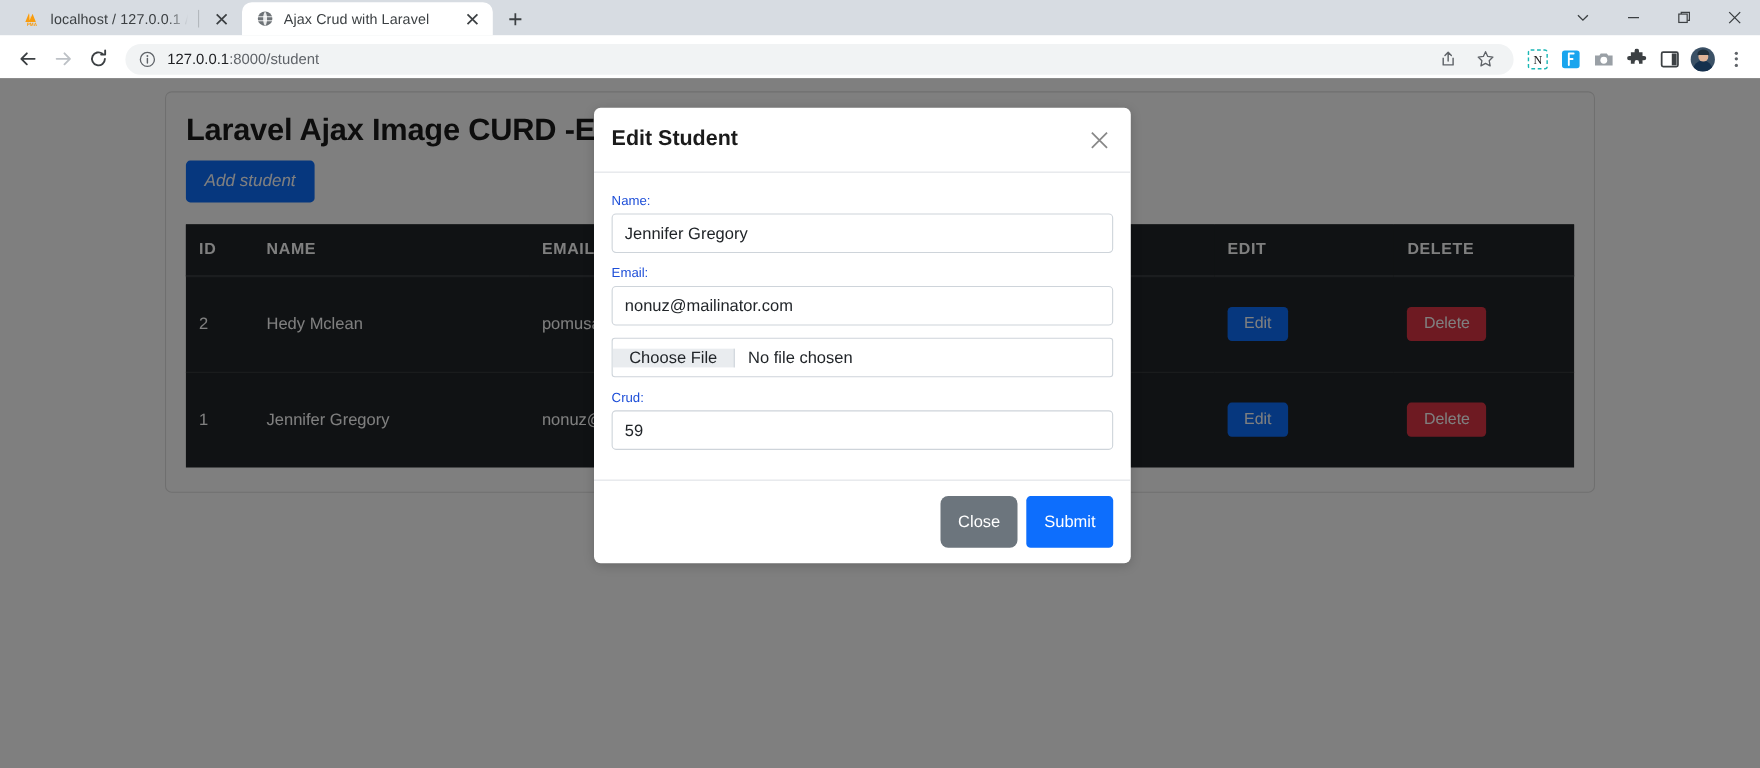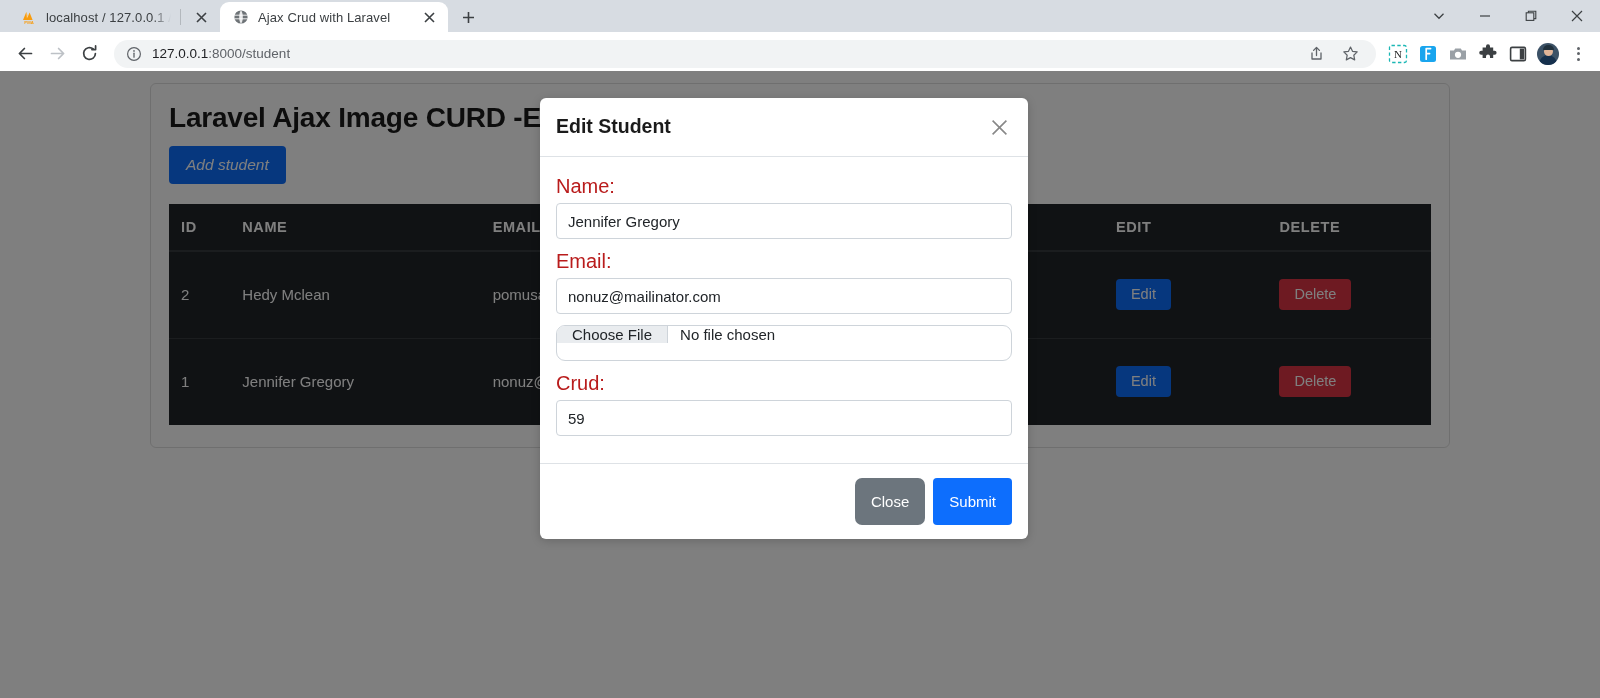--- a/index.html
+++ b/index.html
@@ -259,45 +259,45 @@
   }
   .modal-close {
     width: 26px; height: 26px;
     display: flex; align-items: center; justify-content: center;
     cursor: pointer;
   }
   .modal-body { padding: 18px 16px 16px 16px; }
   .form-group { margin-bottom: 2px; }
   .form-label {
     display: block;
-    font-size: 20px;
-    color: #b91c1c;
+    font-size: 12px;
+    color: #1d4ed8;
     margin: 0 0 5px 0;
   }
   .form-control {
     display: block;
     width: 100%;
     height: 36px;
     border: 1px solid #ced4da;
     border-radius: 4px;
     padding: 6px 11px;
     font-size: 15px;
     color: #212529;
     font-family: "Liberation Sans", sans-serif;
     background: #ffffff;
     outline: none;
     margin-bottom: 11px;
   }
   .file-control {
     display: flex;
-    align-items: flex-start;
+    align-items: center;
     width: 100%;
     height: 36px;
     border: 1px solid #ced4da;
-    border-radius: 9px;
+    border-radius: 3px;
     overflow: hidden;
     margin-bottom: 11px;
     background: #ffffff;
   }
   .file-btn {
     background: #e9ecef;
     border-right: 1px solid #ced4da;
     display: flex; align-items: center;
     padding: 0 15px;
     font-size: 15px;

